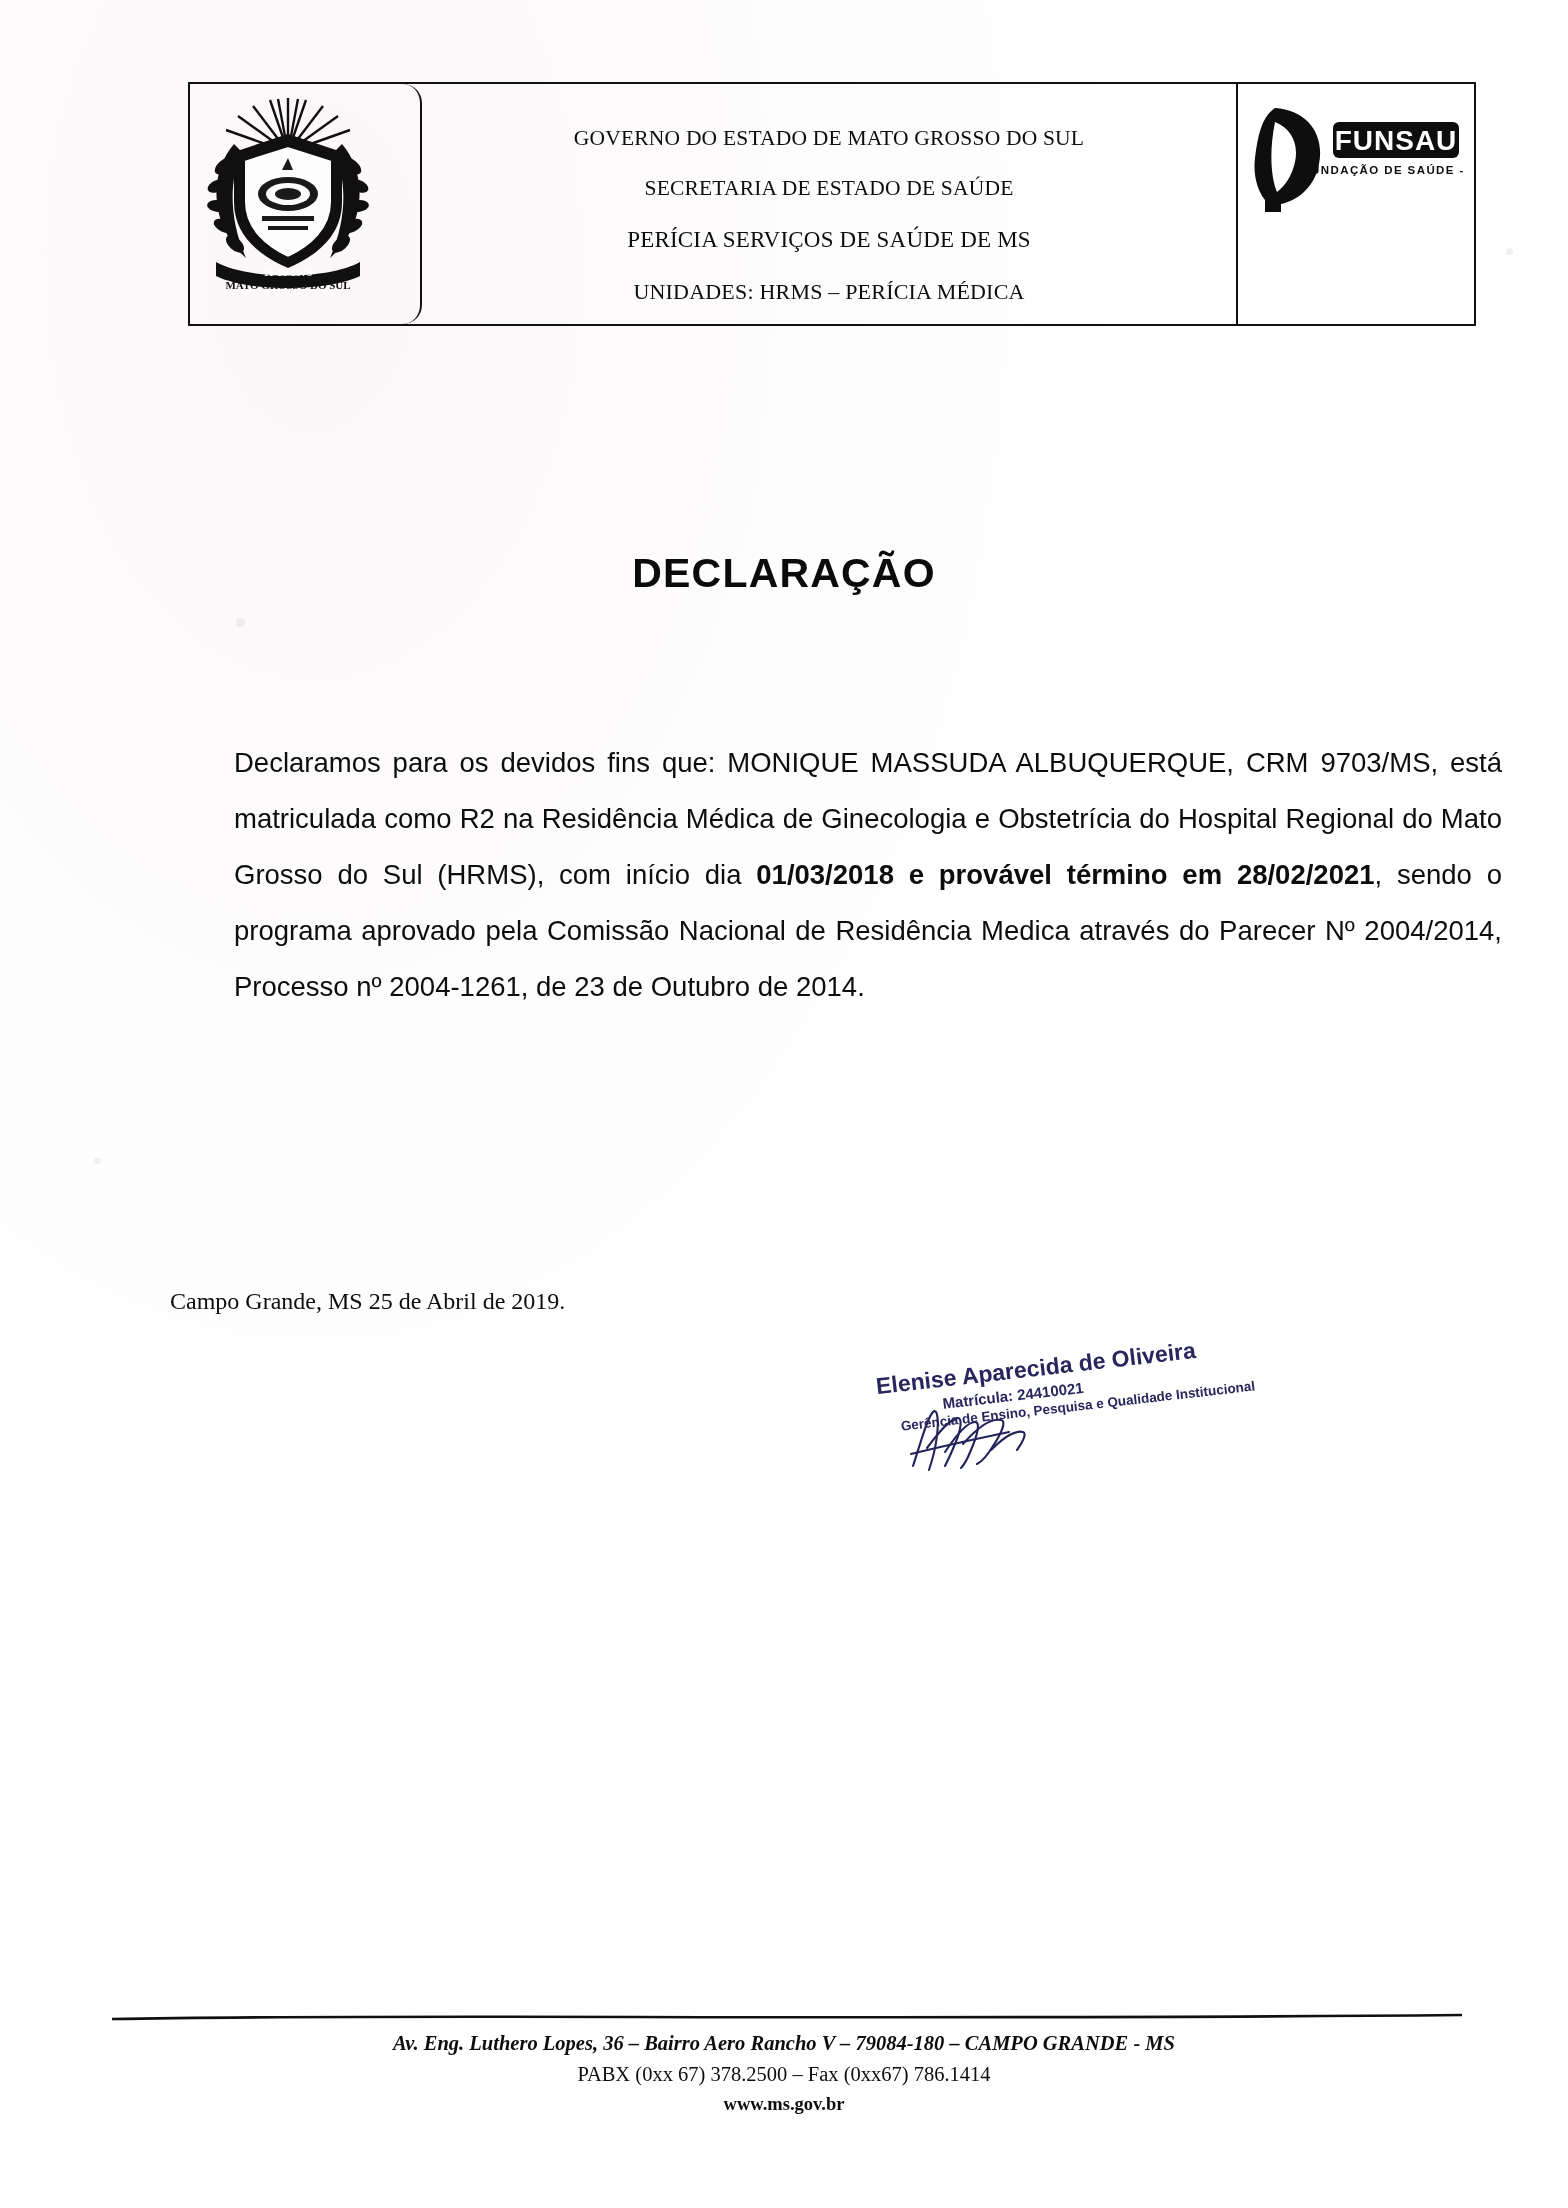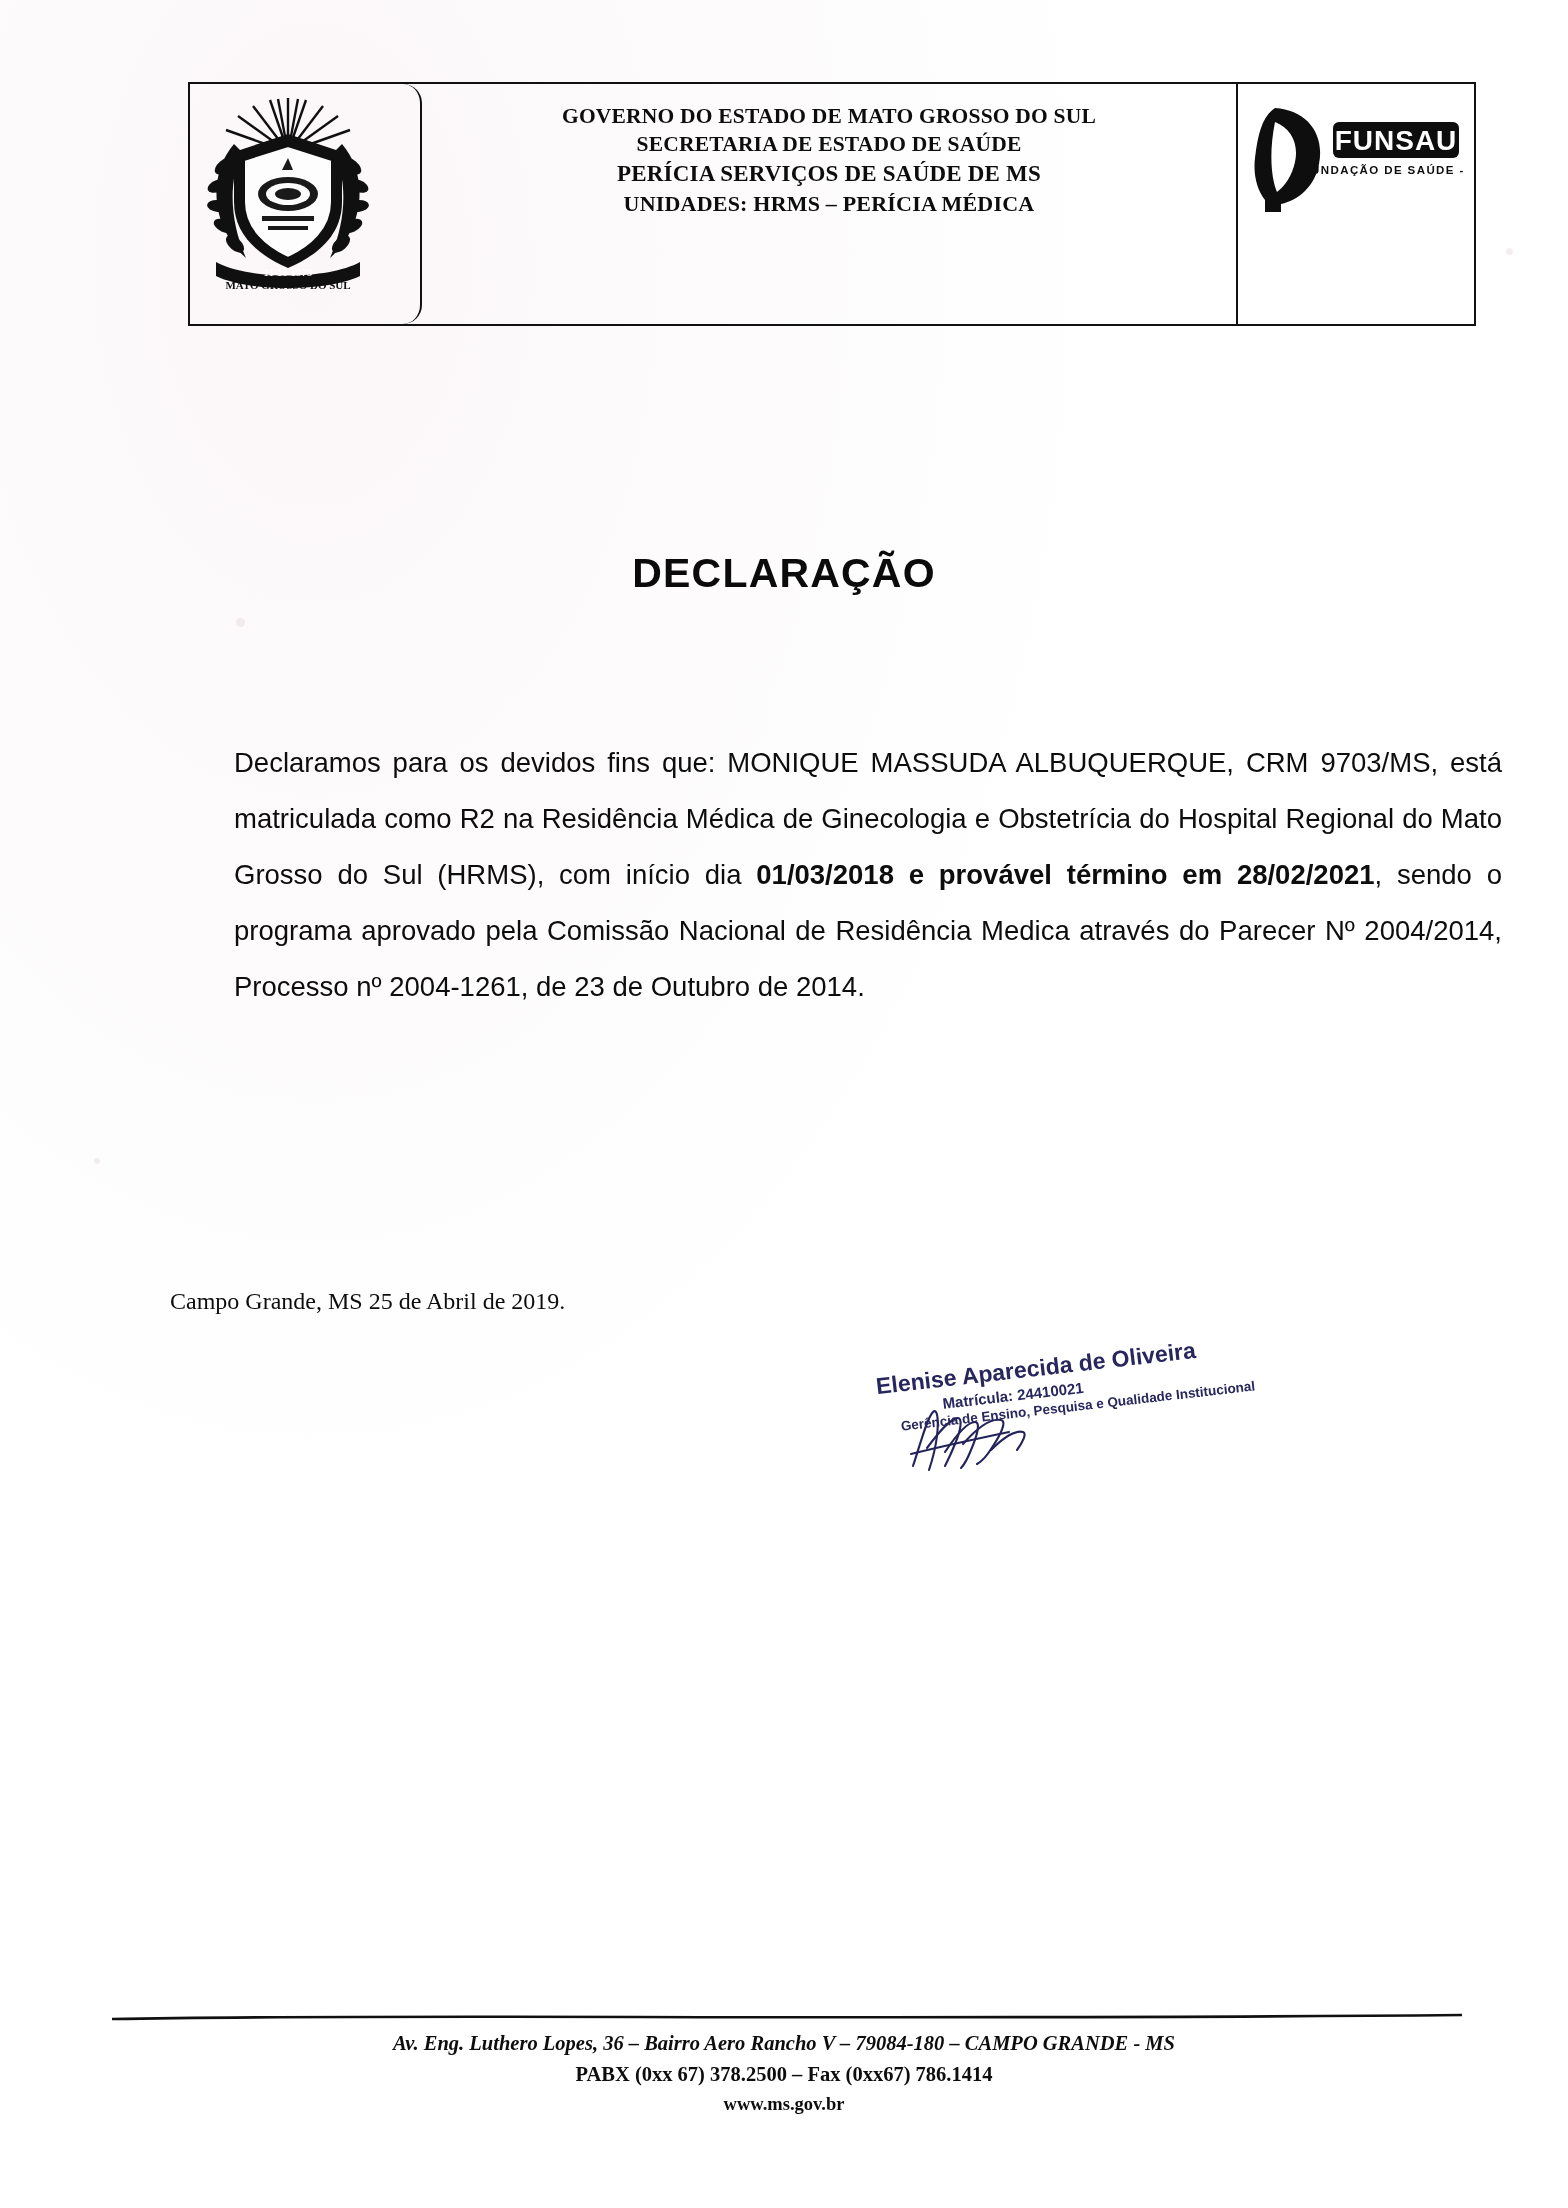--- a/index.html
+++ b/index.html
@@ -61,25 +61,26 @@
   .cell-funsau {
     width: 236px;
     display: flex;
     align-items: flex-start;
     justify-content: center;
     padding-top: 16px;
   }
 
   .header-line {
     font-family: "Liberation Serif", serif;
-    font-weight: bold;
+    font-weight: normal;
     letter-spacing: 0.2px;
     line-height: 1.32;
     white-space: nowrap;
     color: #0d0d0d;
+    margin-top: 22px;
   }
   .hl-1 { font-size: 21.5px; }
   .hl-2 { font-size: 21.5px; }
   .hl-3 { font-size: 23px; }
   .hl-4 { font-size: 22px; }
 
   
   .brasao { display: block; }
 
   
@@ -184,21 +185,21 @@
     color: #0d0d0d;
   }
   .footer-line1 {
     font-size: 20.5px;
     font-weight: bold;
     line-height: 1.5;
     font-style: italic;
   }
   .footer-line2 {
     font-size: 20.5px;
-    font-weight: bold;
+    font-weight: normal;
     line-height: 1.5;
   }
   .footer-line3 {
     font-size: 18.5px;
     font-weight: bold;
     line-height: 1.6;
   }
 
   
   .speck { position: absolute; background: #e9dfe2; border-radius: 50%; opacity: .55; }

